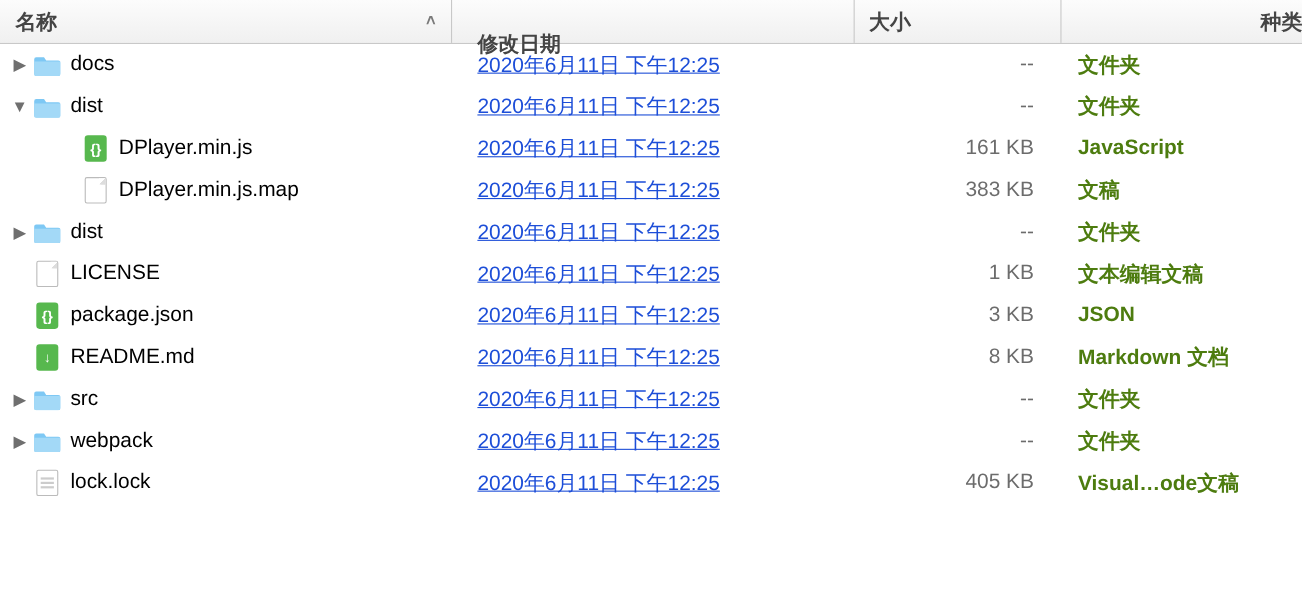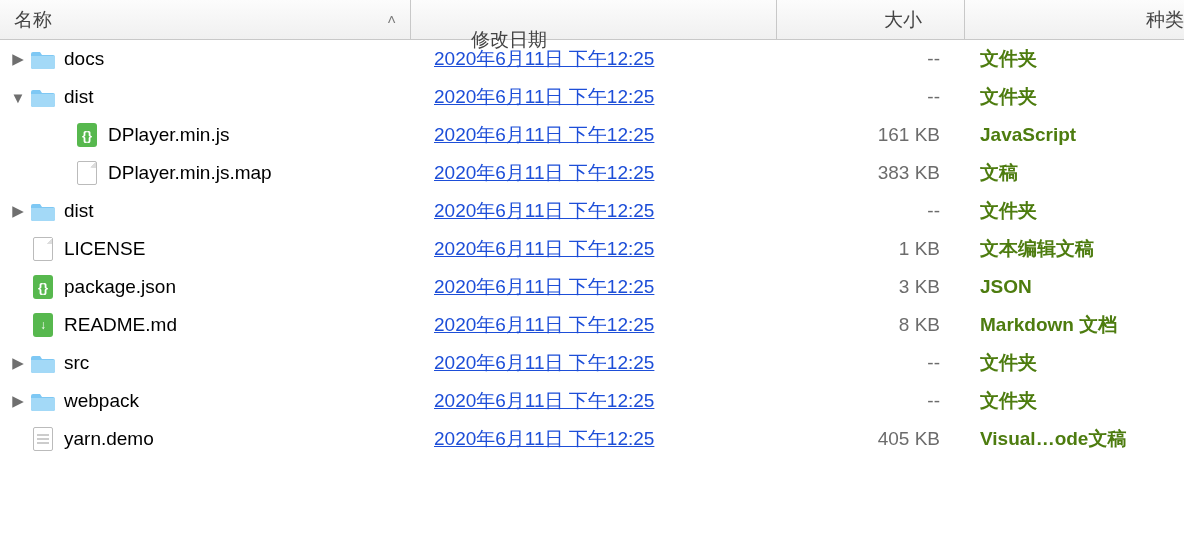--- a/index.html
+++ b/index.html
@@ -11,34 +11,33 @@
     width: 1184px;
     height: 550px;
     overflow: hidden;
   }
   .header {
     display: flex;
     align-items: center;
     height: 40px;
     background: linear-gradient(#fcfcfc, #f0f0f0);
     border-bottom: 1px solid #c8c8c8;
-    font-weight: 400;
+    font-weight: 700;
     color: #444;
     position: relative;
-    gap: 37px;
   }
   .col-divider {
     position: absolute;
     top: 0; bottom: 0;
     width: 1px;
     background: #c8c8c8;
   }
   .hd-name { width: 410px; padding-left: 14px; display:flex; align-items:center;}
   .hd-date { width: 366px; padding-left: 24px; margin-top: 40px; }
-  .hd-size { width: 188px; padding-left: 34px; }
+  .hd-size { width: 188px; padding-left: 14px; }
   .hd-kind { flex: 1; padding-left: 16px; text-align: right; }
   .sort-indicator {
     margin-left: auto;
     margin-right: 14px;
     color: #7a7a7a;
     font-size: 15px;
   }
   .row {
     display: flex;
     align-items: center;
@@ -289,19 +288,19 @@
       <div class="c-date">2020年6月11日 下午12:25</div>
       <div class="c-size">--</div>
       <div class="c-kind">文件夹</div>
     </div>
     <div class="row">
       <div class="c-name">
         <span class="disclosure"></span>
         <span class="icon">
           <span class="file-text"></span>
         </span>
-        <span>yarn.demo</span>
+        <span>lock.lock</span>
       </div>
       <div class="c-date">2020年6月11日 下午12:25</div>
       <div class="c-size">405 KB</div>
       <div class="c-kind">Visual…ode文稿</div>
     </div>
   </div>
 
 </body></html>

